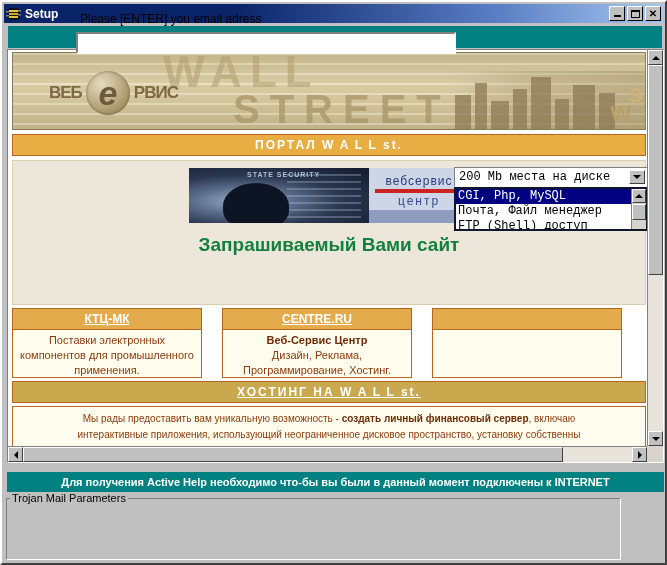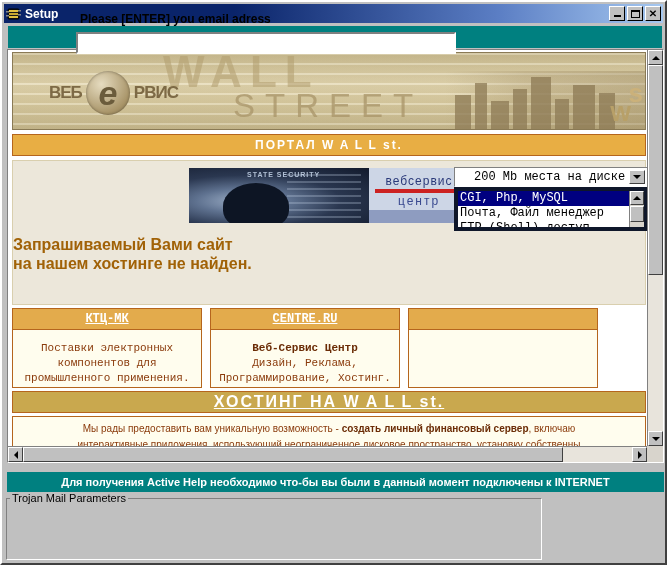--- a/index.html
+++ b/index.html
@@ -115,21 +115,21 @@
   .banner-ghost {
     position: absolute; top: -6px; left: 150px;
     font-size: 44px; font-weight: bold;
     color: rgba(176,156,110,0.55);
     letter-spacing: 8px;
     font-family: "Liberation Sans", sans-serif;
     user-select: none;
   }
   .banner-street {
     position: absolute; top: 34px; left: 220px;
-    font-size: 33px; font-weight: normal;
+    font-size: 40px; font-weight: bold;
     color: rgba(168,148,104,0.75);
     letter-spacing: 10px;
     font-family: "Liberation Sans", sans-serif;
   }
   .banner-logo {
     position: absolute; left: 36px; top: 18px;
     display: flex; align-items: center;
     color: #7a6a45;
     font-weight: bold;
   }
@@ -238,41 +238,41 @@
     height: 20px;
     border-top: 1px solid #808080;
     border-left: 1px solid #808080;
     border-right: 1px solid #ffffff;
     border-bottom: 1px solid #ffffff;
     background: #ffffff;
     display: flex; align-items: center;
     font-family: "Liberation Mono", monospace;
     font-size: 12px;
     color: #000;
-    padding-left: 19px;
+    padding-left: 4px;
     position: relative;
   }
   .combo-arrow {
     position: absolute; right: 2px; top: 2px;
     width: 16px; height: 14px;
     background: #c0c0c0;
     border-top: 1px solid #ffffff;
     border-left: 1px solid #ffffff;
     border-right: 1px solid #404040;
     border-bottom: 1px solid #404040;
     display:flex; align-items:center; justify-content:center;
   }
   .tri-down { width:0;height:0;border-left:4px solid transparent;border-right:4px solid transparent;border-top:4px solid #000; }
   .tri-up { width:0;height:0;border-left:4px solid transparent;border-right:4px solid transparent;border-bottom:4px solid #000; }
 
   .listbox {
     margin-top: 0px;
     height: 44px;
     background: #ffffff;
-    border: 4px solid #0f172a;
+    border: 2px solid #0f172a;
     overflow: hidden;
     position: relative;
     display: flex;
   }
   .lb-items { flex: 1 1 auto; }
   .lb-item {
     height: 15px;
     line-height: 15px;
     font-family: "Liberation Mono", monospace;
     font-size: 12px;
@@ -298,66 +298,65 @@
   }
   .lb-scroll .sthumb {
     height: 16px; margin-top: 1px; background: #c0c0c0;
     border-top: 1px solid #ffffff;
     border-left: 1px solid #ffffff;
     border-right: 1px solid #404040;
     border-bottom: 1px solid #404040;
   }
 
   .notfound {
-    text-align: left;
-    color: #a16207;
+    text-align: center;
+    color: #15803d;
     font-weight: bold;
-    font-size: 16px;
+    font-size: 19px;
     line-height: 19px;
     padding-top: 6px;
   }
 
   
   .links-table {
     margin: 3px 2px 0 4px;
     display: flex;
-    gap: 8px;
-    font-family: Liberation Mono, monospace;
+    gap: 20px;
   }
   .link-col { flex: 0 0 190px; }
   .link-col.last { flex: 0 0 190px; }
   .link-head {
     background: #e3ab4c;
     border: 1px solid #b5651d;
     height: 22px;
     display: flex; align-items: center; justify-content: center;
     color: #ffffff; font-weight: bold; font-size: 12px;
   }
   .link-head span { text-decoration: underline; }
   .link-body {
     background: #fffdee;
     border: 1px solid #b5651d;
     border-top: none;
-    height: 58px;
-    padding: 11px 4px;
+    height: 48px;
+    padding: 3px 4px;
     text-align: center;
     color: #8a3a0b;
     font-size: 11px;
     line-height: 15px;
   }
   .link-body b { color: #6b2c06; }
 
   
   .hosting-bar {
     margin: 3px 2px 0 4px;
     height: 22px;
     background: #c9a84e;
     border: 1px solid #b5651d;
     display: flex; align-items: center; justify-content: center;
-    color: #ffffff; font-weight: bold; font-size: 16px; letter-spacing: 2px;
+    color: #ffffff; font-weight: bold; font-size: 12px; letter-spacing: 2px;
   }
   .hosting-bar span { text-decoration: underline; }
   .hosting-body {
     margin: 3px 2px 0 4px;
     background: #fffdee;
     border: 1px solid #b5651d;
     padding: 4px 6px;
     color: #8a3a0b;
     font-size: 10px;
     line-height: 16px;
@@ -424,35 +423,35 @@
     color: #ffffff;
     font-weight: bold;
     font-size: 11px;
     display: flex; align-items: center; justify-content: center;
     white-space: nowrap;
   }
 
   
   .groupbox {
     position: absolute; left: 4px; top: 496px;
-    width: 536px; height: 62px;
+    width: 615px; height: 62px;
     border-top: 1px solid #808080;
     border-left: 1px solid #808080;
     border-right: 1px solid #ffffff;
     border-bottom: 1px solid #ffffff;
   }
   .group-label {
     position: absolute; left: 3px; top: -7px;
     background: #c0c0c0;
     padding: 0 2px;
     font-size: 11px; color: #000;
   }
   .email-label {
     position: absolute; left: 78px; top: 10px;
-    font-size: 12px; color: #000; font-weight: bold;
+    font-size: 12px; color: #000;
   }
   .email-input {
     position: absolute; left: 74px; top: 30px;
     width: 380px; height: 22px;
     background: #ffffff;
     border-top: 2px solid #808080;
     border-left: 2px solid #808080;
     border-right: 2px solid #ffffff;
     border-bottom: 2px solid #ffffff;
     font-family: "Liberation Sans", sans-serif;
@@ -570,21 +569,20 @@
               <div class="sbtn">
                 <div class="tri-up"></div>
               </div>
               <div class="sthumb"></div>
             </div>
           </div>
         </div>
 
         <div class="notfound">
           <div>Запрашиваемый Вами сайт</div>
-          <div>на нашем хостинге не найден.</div>
         </div>
       </div>
 
       <div class="links-table">
         <div class="link-col">
           <div class="link-head">
             <span>КТЦ-МК</span>
           </div>
           <div class="link-body">
             <span>Поставки электронных компонентов для промышленного применения.</span>

